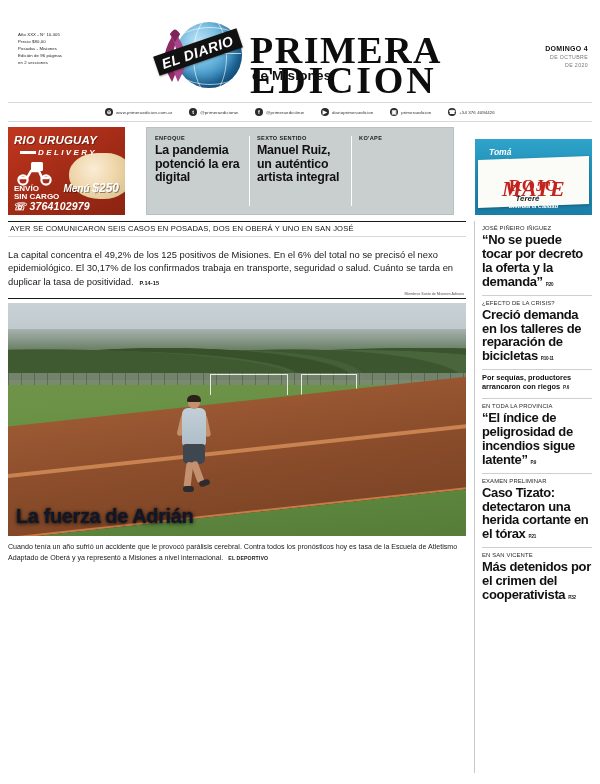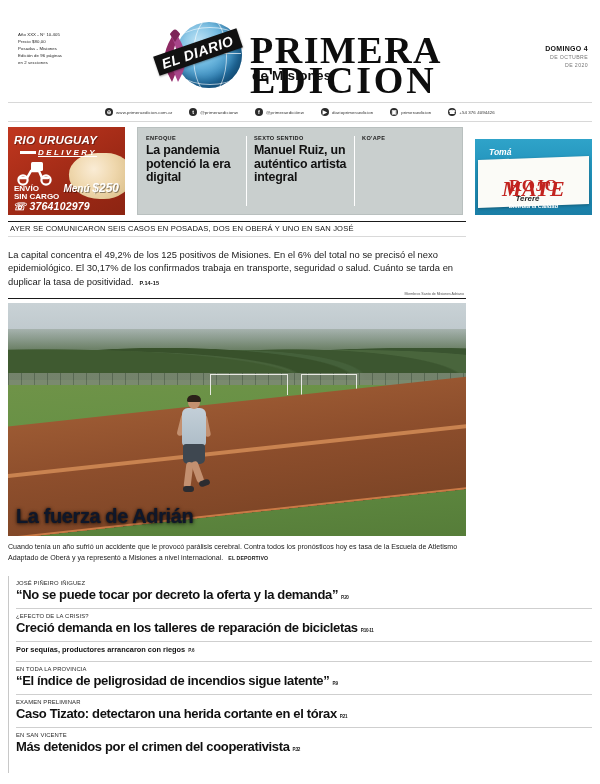--- a/index.html
+++ b/index.html
@@ -84,36 +84,36 @@
     background:#2b2b2b; display:inline-block; position:relative; flex:none;
   }
   .sicon i {
     position:absolute; inset:0; color:#fff; font-style:normal;
     font-size:5.5px; line-height:8px; text-align:center; font-weight:bold;
   }
   .social-item span { font-size:4.4px; color:#333; letter-spacing:.02em; white-space:nowrap; }
 
   
   .teaserstrip {
-    display:flex; align-items:stretch; gap:8px;
+    display:flex; align-items:stretch; gap:17px;
     margin:5px 8px 0 8px; height:88px;
   }
   .ad-left {
     width:117px; flex:none; position:relative; overflow:hidden;
     background:linear-gradient(150deg,#c1371f 0%,#a02a16 55%,#8c2412 100%);
     color:#fff;
   }
   .ad-left .ru1 {
     position:absolute; left:6px; top:7px; font-size:11.5px; font-weight:bold;
     font-style:italic; letter-spacing:.2px; color:#fff;
     text-shadow:1px 1px 0 rgba(0,0,0,.35);
   }
   .ad-left .ru2 {
     position:absolute; left:30px; top:21px; font-size:8px; font-weight:bold;
-    font-style:italic; letter-spacing:2.4px; color:#fff;text-decoration:underline;
+    font-style:italic; letter-spacing:2.4px; color:#fff;
   }
   .ad-left .dash { position:absolute; left:12px; top:24px; width:16px; height:3px; background:#fff; }
   .ad-left .scooter {
     position:absolute; left:7px; top:33px; width:40px; height:26px;
   }
   .ad-left .envio {
     position:absolute; left:6px; top:58px; font-size:8px; font-weight:bold;
     line-height:1.02; color:#fff; text-transform:uppercase;
   }
   .ad-left .menu {
@@ -175,21 +175,21 @@
     position:absolute; left:0; right:12px; top:55px; text-align:center; z-index:3;
     font-size:8px; font-style:italic; font-weight:bold; color:#1b1b1b;
   }
   .ad-right .mr4 {
     position:absolute; left:0; right:0; bottom:6px; text-align:center; z-index:3;
     font-size:5.6px; font-style:italic; font-weight:bold; color:#fff;
   }
 
   
   .body-grid {
-    display:flex; margin:6px 8px 0 8px; gap:13px; height:calc(784px - 232px);flex-direction:column;
+    display:flex; margin:6px 8px 0 8px; gap:0; height:calc(784px - 232px);
   }
   .main-col { width:466px; flex:none; padding-right:8px; }
   .side-col {
     flex:1; border-left:1px solid #c8c8c8; padding-left:7px;
   }
 
   .overline {
     font-size:7.6px; letter-spacing:.02em; color:#141414;
     text-transform:uppercase; padding:2px 0 3px 2px;
     border-top:1px solid #1a1a1a; border-bottom:1px solid #d9d9d9;

